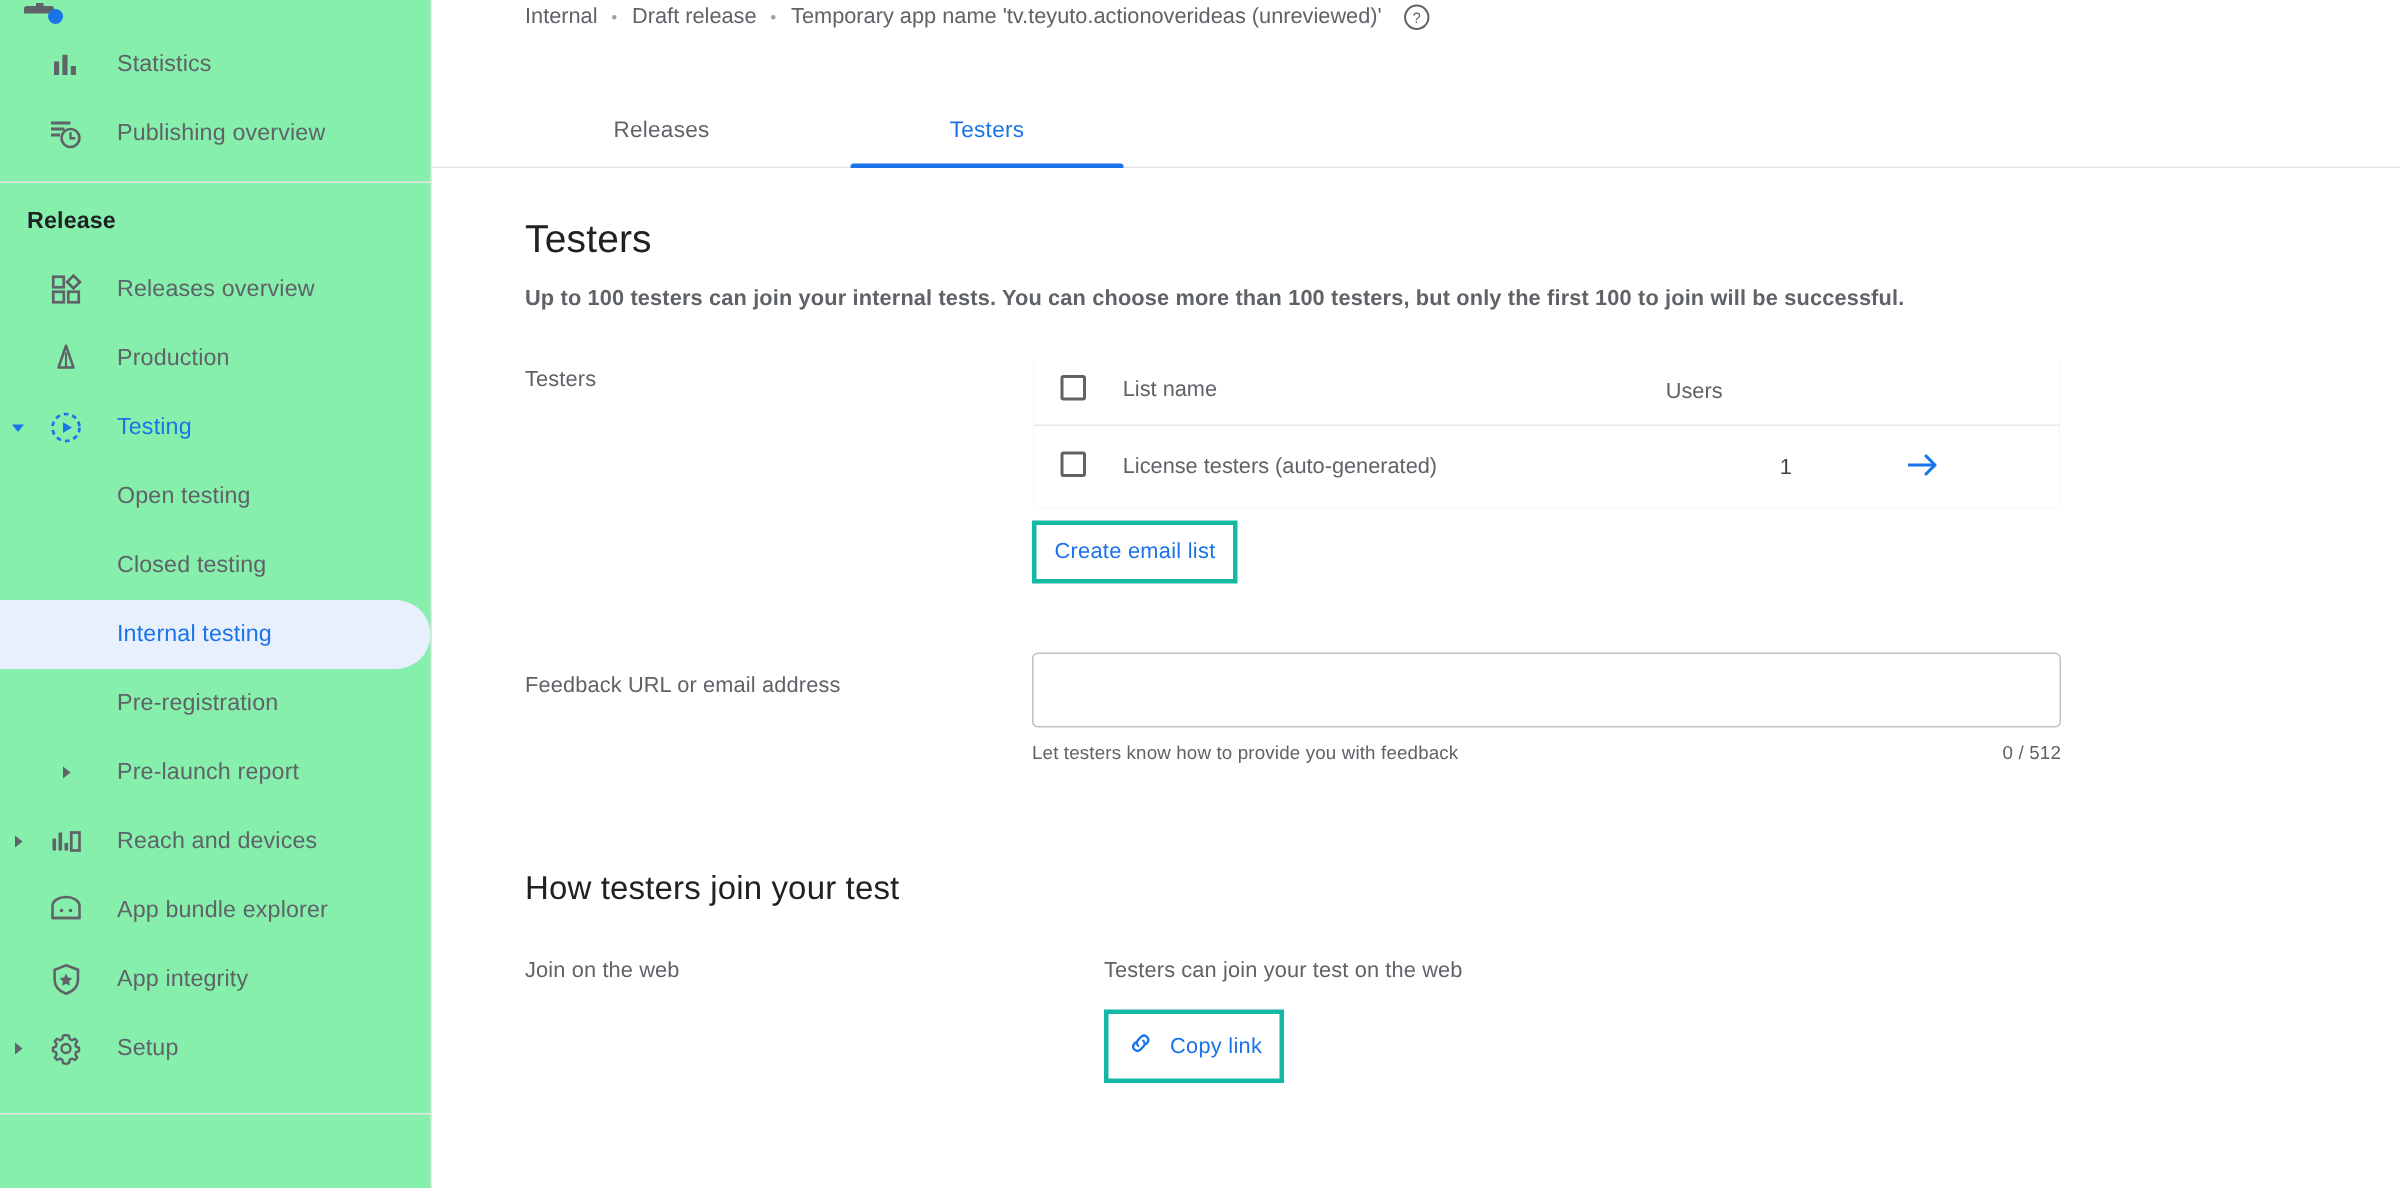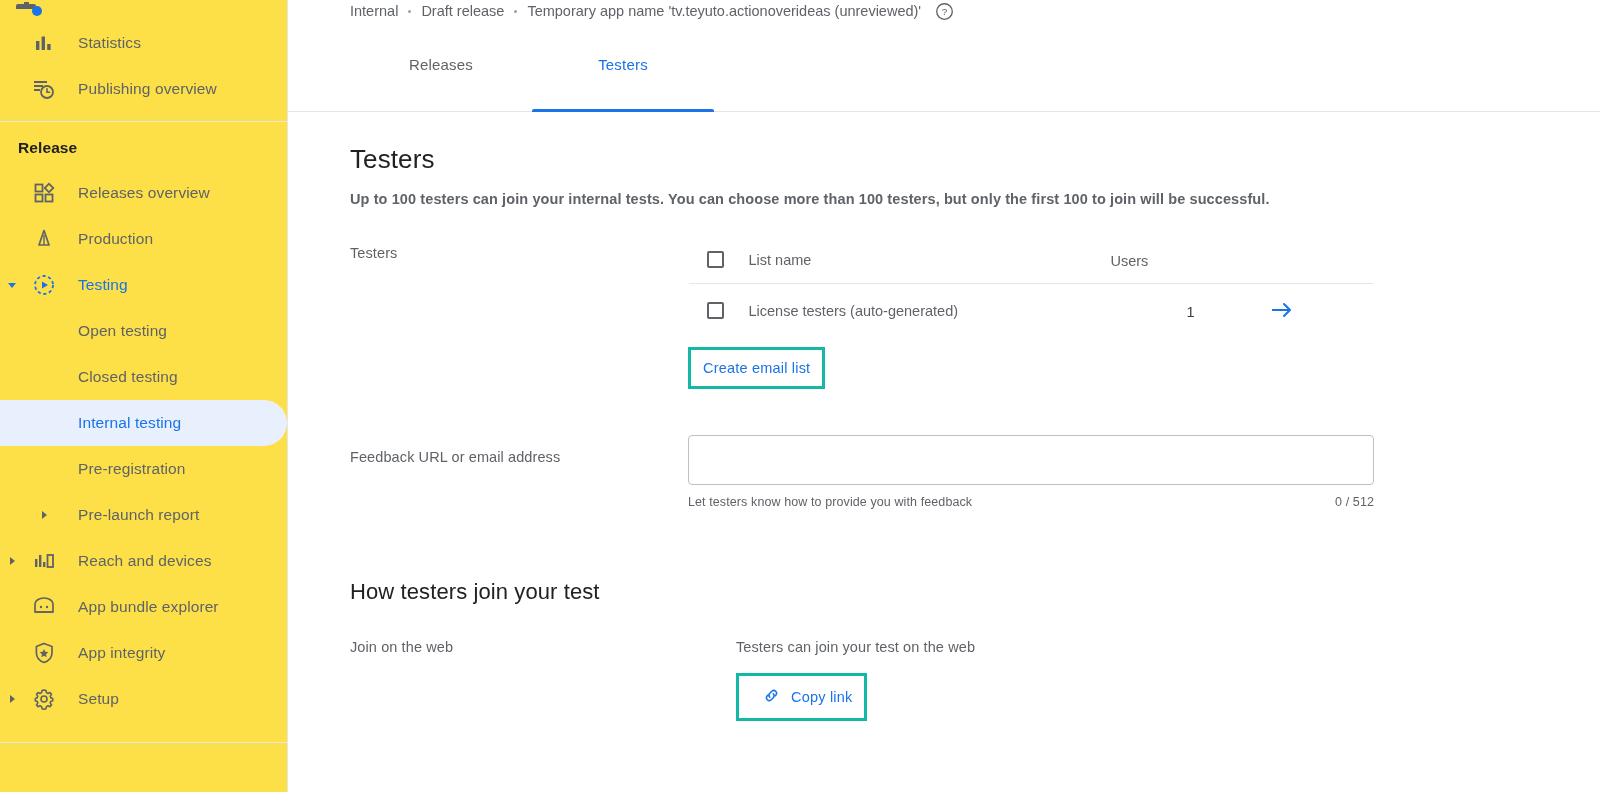--- a/index.html
+++ b/index.html
@@ -10,21 +10,21 @@
     font-family: "Liberation Sans", sans-serif;
     overflow: hidden;
   }
   .app { display: flex; width: 1600px; height: 792px; }
 
   
   .sidebar {
     width: 288px;
     min-width: 288px;
     height: 792px;
-    background: #fde047;
+    background: #86efac;
     border-right: 1px solid #e4e6e8;
     position: relative;
     padding-top: 0;
   }
   .nav-item {
     display: flex;
     align-items: center;
     height: 46px;
     padding-left: 0;
     position: relative;
@@ -105,24 +105,26 @@
     display: inline-block;
     width: 3px; height: 3px;
     border-radius: 50%;
     background: #9aa0a6;
     margin: 0 10px;
   }
   .help-ic { margin-left: 14px; display: flex; align-items: center; cursor: pointer;}
 
   .tabs {
     display: flex;
+    align-items: flex-end;
     height: 56px;
     margin-top: 34px;
     border-bottom: 1px solid #e4e6e8;
     padding-left: 62px;
+    gap: 35px;
   }
   .tab {
     width: 182px;
     text-align: center;
     font-size: 15px;
     color: #5f6368;
     padding-bottom: 16px;
     cursor: pointer;
     position: relative;
     letter-spacing: .2px;
@@ -505,21 +507,21 @@
           </div>
         </div>
       </div>
 
       <h2 class="sec-h">How testers join your test</h2>
 
       <div class="join-row">
         <div class="join-label">Join on the web</div>
         <div>
           <div class="join-val">Testers can join your test on the web</div>
-          <div class="redbox" style="margin-top:18px;padding-left:11px;">
+          <div class="redbox" style="margin-top:18px;">
             <div class="link-btn">
               <span>
                 <svg width="19" height="19" viewBox="0 0 20 20">
                   <path d="M8.2 11.8 a3 3 0 0 1 0-4.2 l2.3-2.3 a3 3 0 0 1 4.2 4.2 l-1.1 1.1" fill="none" stroke="#1a73e8" stroke-width="1.6" stroke-linecap="round"></path>
                   <path d="M11.8 8.2 a3 3 0 0 1 0 4.2 l-2.3 2.3 a3 3 0 0 1-4.2-4.2 l1.1-1.1" fill="none" stroke="#1a73e8" stroke-width="1.6" stroke-linecap="round"></path>
                 </svg>
               </span>
               <span>Copy link</span>
             </div>
           </div>

